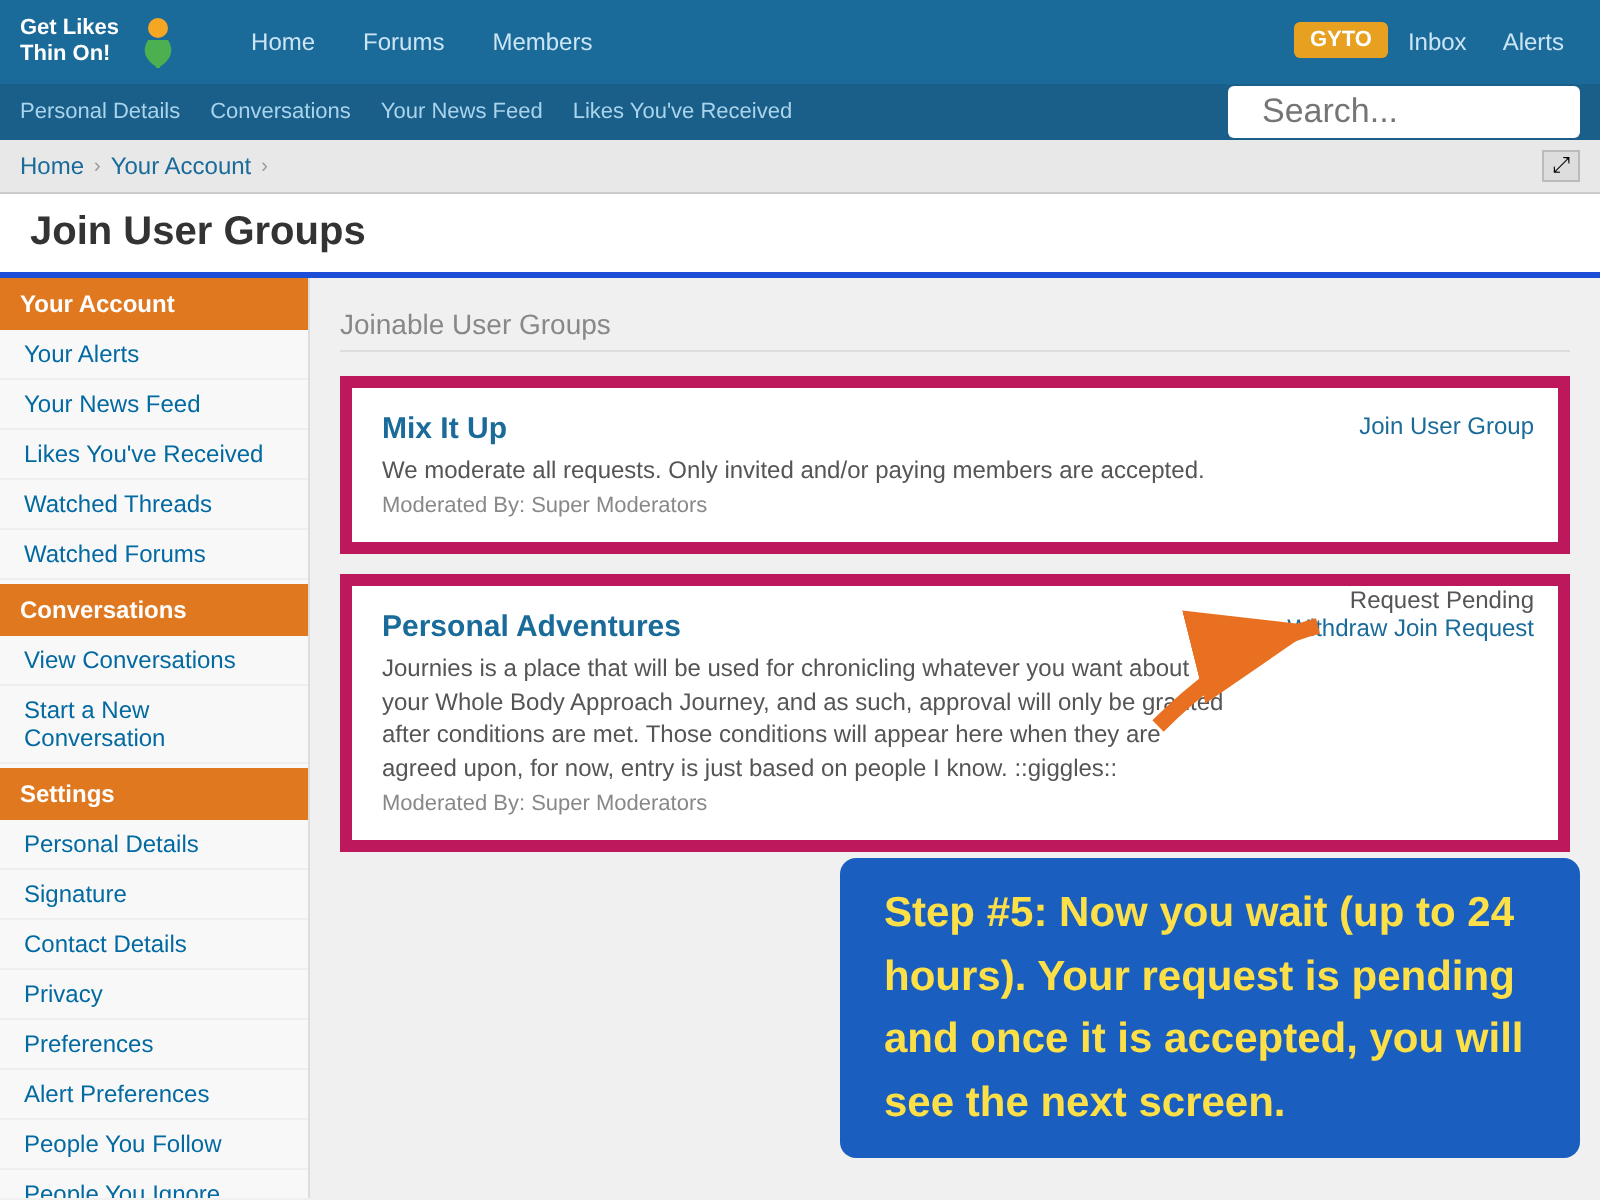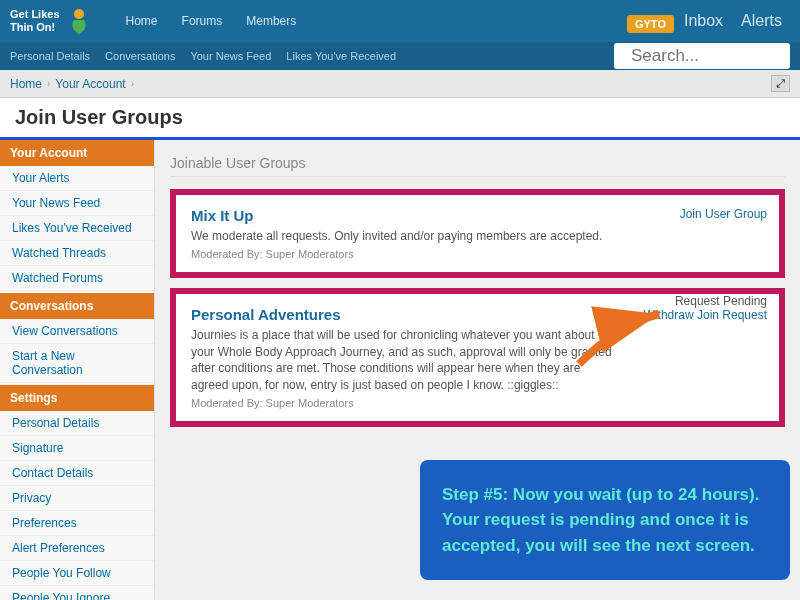--- a/index.html
+++ b/index.html
@@ -8,24 +8,24 @@
     
     .top-nav { background: #1a6b9a; display: flex; align-items: center; height: 42px; padding: 0 10px; }
     .logo-area { display: flex; align-items: center; margin-right: 20px; }
     .logo-text { color: white; font-size: 11px; font-weight: bold; line-height: 1.2; }
     .logo-icon { width: 30px; height: 30px; position: relative; margin-left: 4px; }
     .logo-icon svg { width: 30px; height: 30px; }
 
     .nav-links { display: flex; flex: 1; }
     .nav-link { color: #cce5f5; font-size: 12px; padding: 0 12px; line-height: 42px; cursor: pointer; }
 
-    .nav-right { display: flex; align-items: flex-end; gap: 2px; }
+    .nav-right { display: flex; align-items: flex-start; gap: 2px; }
     .nav-btn { background: #2a8cbf; color: white; font-size: 11px; font-weight: bold; padding: 3px 8px; border-radius: 3px; cursor: pointer; }
     .nav-btn.gyto { background: #e8a020; }
-    .nav-btn-plain { color: #cce5f5; font-size: 16px; padding: 3px 8px; cursor: pointer; }
+    .nav-btn-plain { color: #cce5f5; font-size: 12px; padding: 3px 8px; cursor: pointer; }
 
     
     .sub-nav { background: #1a5f8a; display: flex; align-items: center; height: 28px; padding: 0 10px; gap: 15px; }
     .sub-nav-link { color: #aad4ec; font-size: 11px; cursor: pointer; }
     .search-area { margin-left: auto; }
     .search-input { background: white; border: none; border-radius: 3px; padding: 3px 17px; font-size: 17px; width: 176px; color: #999; }
 
     
     .breadcrumb-bar { background: #e8e8e8; border-bottom: 1px solid #ccc; padding: 5px 10px; display: flex; align-items: center; }
     .breadcrumb { display: flex; align-items: center; gap: 5px; font-size: 12px; }
@@ -53,21 +53,21 @@
     .group-card { background: white; border: 6px solid #be185d; padding: 12px 15px; margin-bottom: 10px; position: relative; }
     .group-name { font-size: 15px; font-weight: bold; color: #1a6b9a; margin-bottom: 4px; }
     .group-desc { font-size: 12px; color: #555; margin-bottom: 3px; line-height: 1.4; }
     .group-mod { font-size: 11px; color: #888; }
     .group-action { position: absolute; top: 12px; right: 12px; font-size: 12px; color: #1a6b9a; cursor: pointer; }
     .group-action-pending { position: absolute; top: 0; right: 12px; text-align: right; }
     .pending-text { font-size: 12px; color: #555; display: block; }
     .withdraw-text { font-size: 12px; color: #1a6b9a; cursor: pointer; display: block; }
 
     
-    .step-box { background: #1a5fbf; color: #5eead4; font-size: 17px; font-weight: bold; padding: 22px 22px; border-radius: 8px; line-height: 1.5; max-width: 370px; position: absolute; bottom: 20px; right: 10px; }
+    .step-box { background: #1a5fbf; color: #fde047; font-size: 21px; font-weight: bold; padding: 12px 22px; border-radius: 8px; line-height: 1.5; max-width: 370px; position: absolute; bottom: 20px; right: 10px; }
   </style>
 </head>
 <body>
 
 <div class="top-nav">
   <div class="logo-area">
     <div class="logo-text">
       <div>Get Likes</div>
       <div>Thin On!</div>
     </div>

